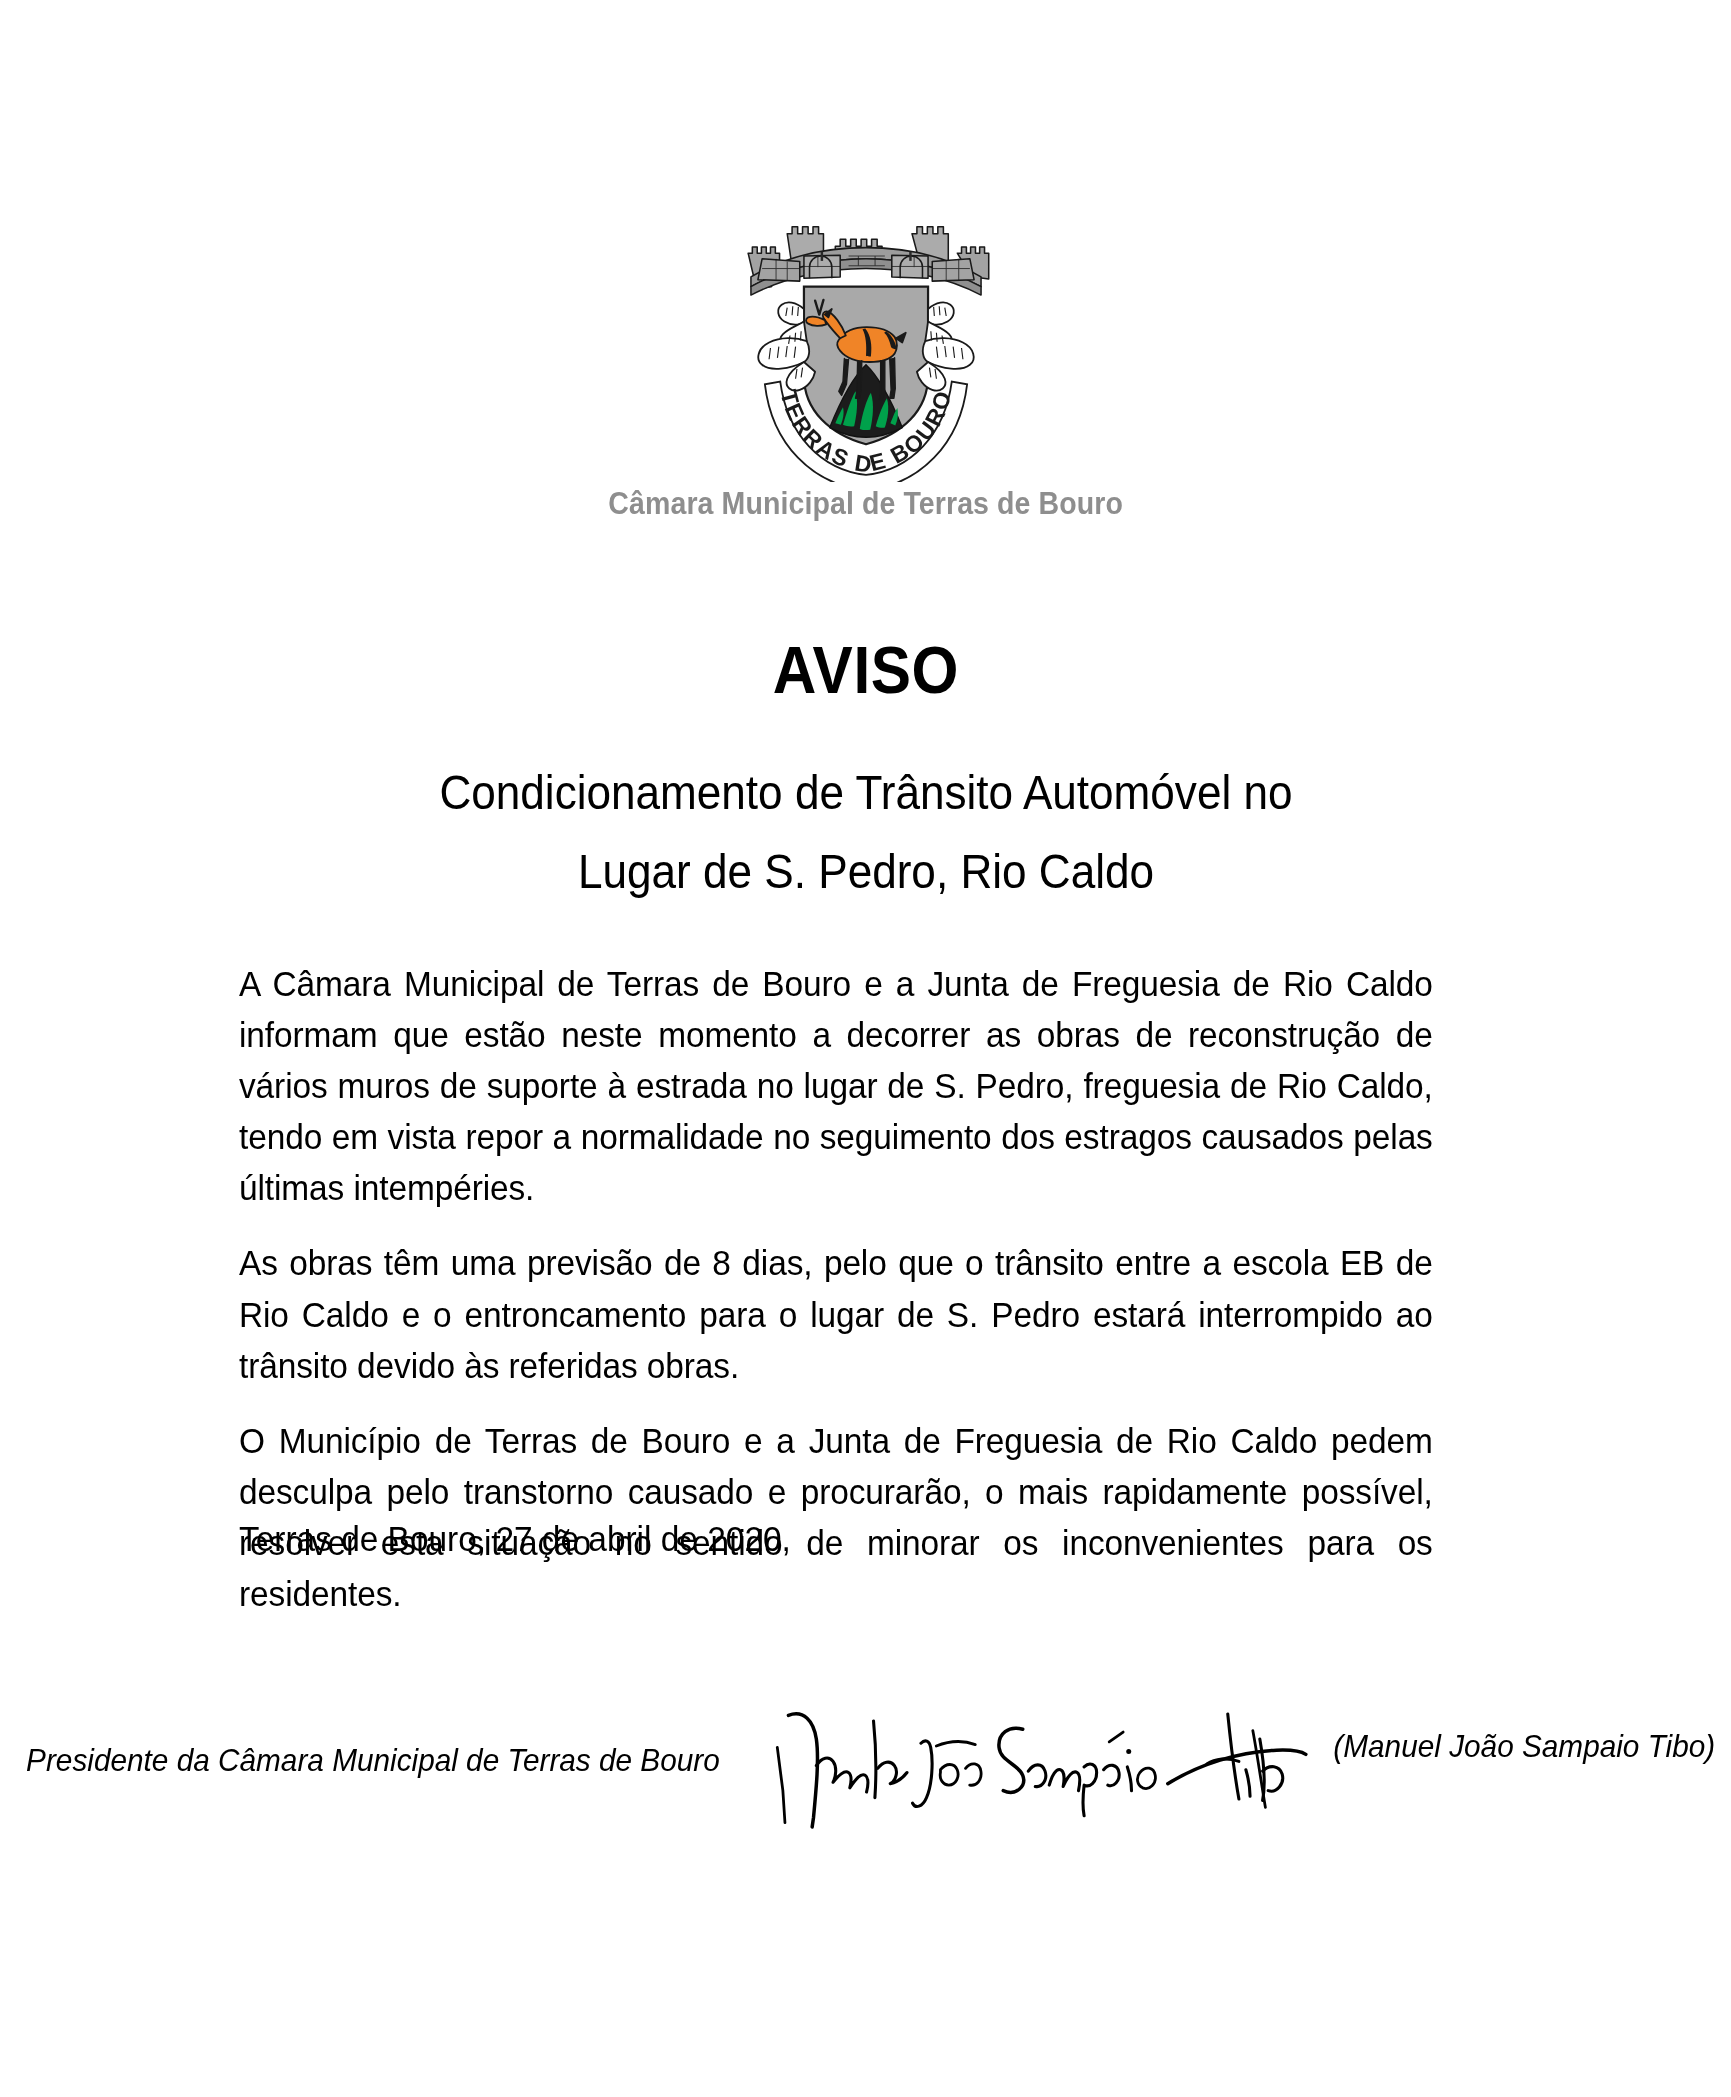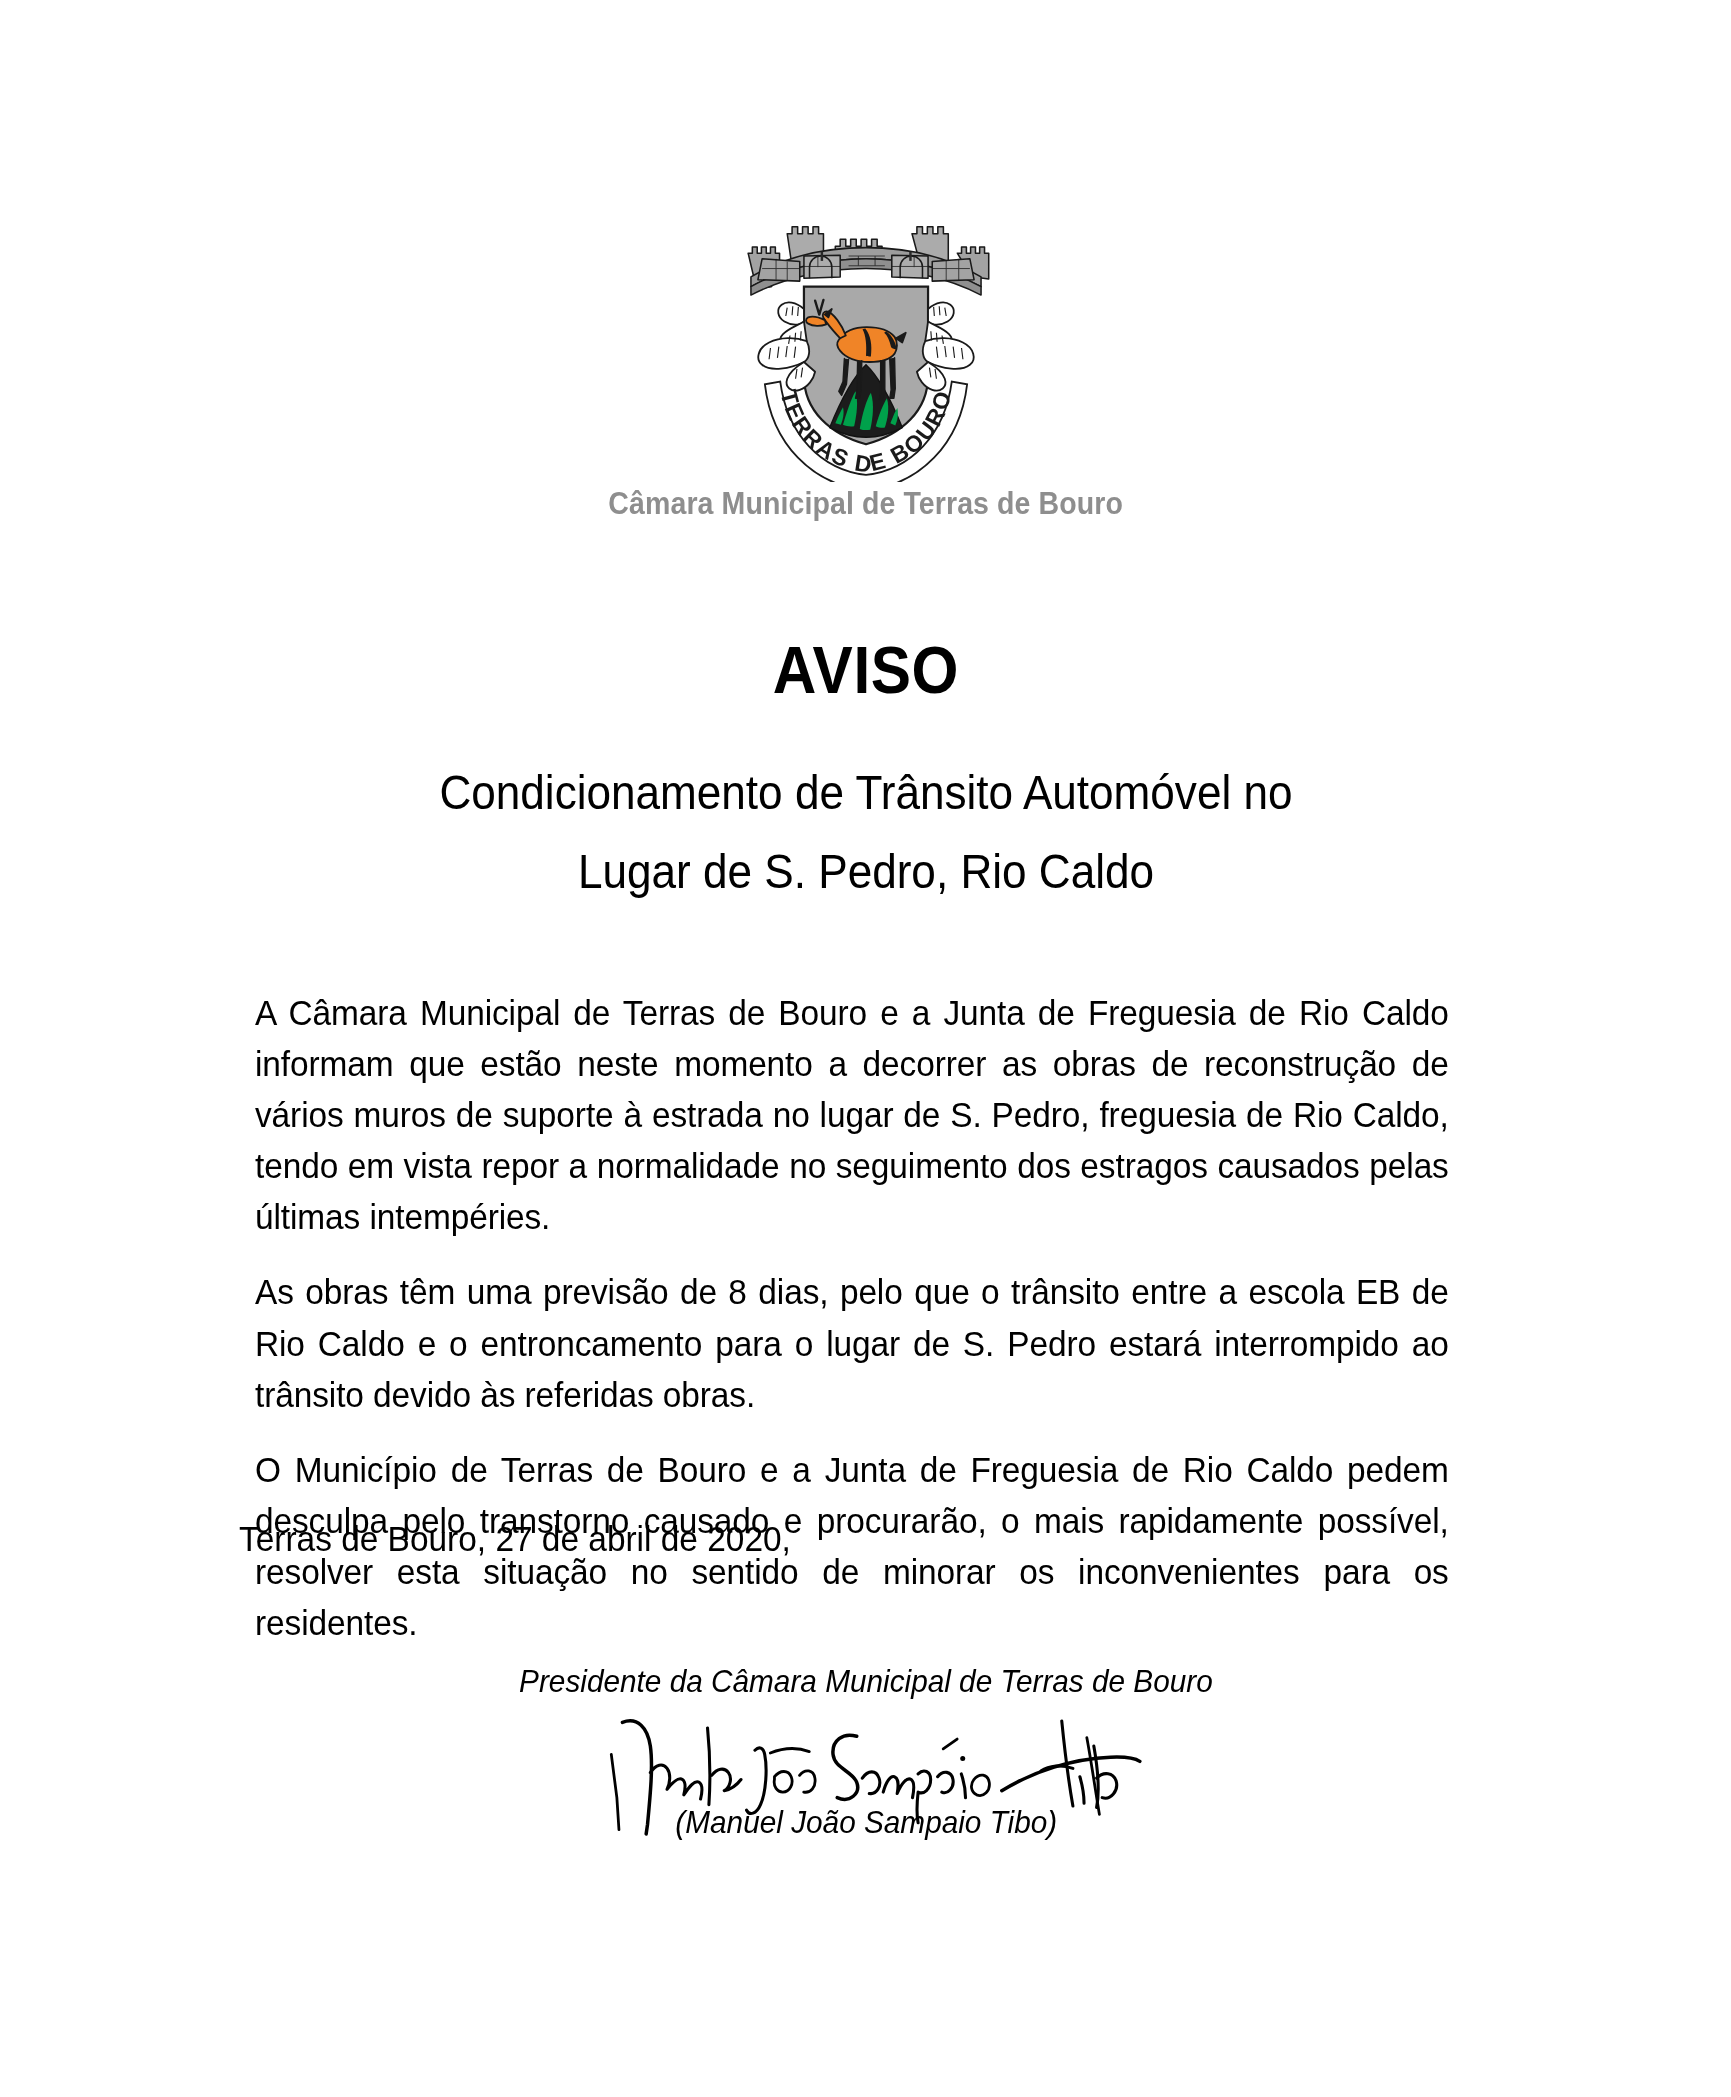--- a/index.html
+++ b/index.html
@@ -76,23 +76,22 @@
     font-weight: normal;
     line-height: 1.62;
     transform: scaleX(0.9);
   }
   .doc-subtitle .sub-line { display: block; }
 
   
   .body-copy {
     position: absolute;
     top: 958px;
-    left: 255px;
+    left: 239px;
     width: 1250px;
-    margin-top: 29px;
   }
 
   .para {
     font-size: 35px;
     line-height: 1.46;
     text-align: justify;
     text-justify: inter-word;
     margin: 0 0 24px 0;
     transform: scaleX(0.955);
     transform-origin: left top;
@@ -108,25 +107,25 @@
     font-size: 35px;
     line-height: 1.4;
     transform: scaleX(0.955);
     transform-origin: left top;
     white-space: nowrap;
   }
 
   
   .sig-block {
     position: absolute;
-    top: 1663px;
+    top: 1697px;
     left: 0;
     right: 0;
     display: flex;
-    flex-direction: column;
+    flex-direction: row;
     align-items: center;
     text-align: right;
   }
 
   .sig-role {
     font-size: 32px;
     font-style: italic;
     font-weight: normal;
     transform: scaleX(0.93);
     white-space: nowrap;

